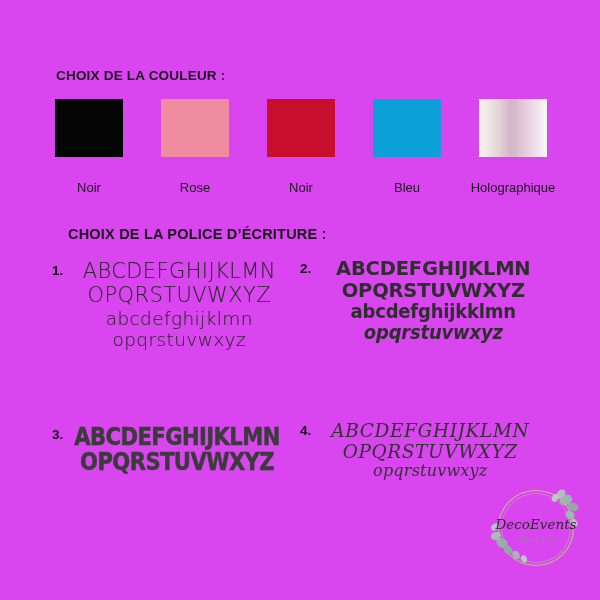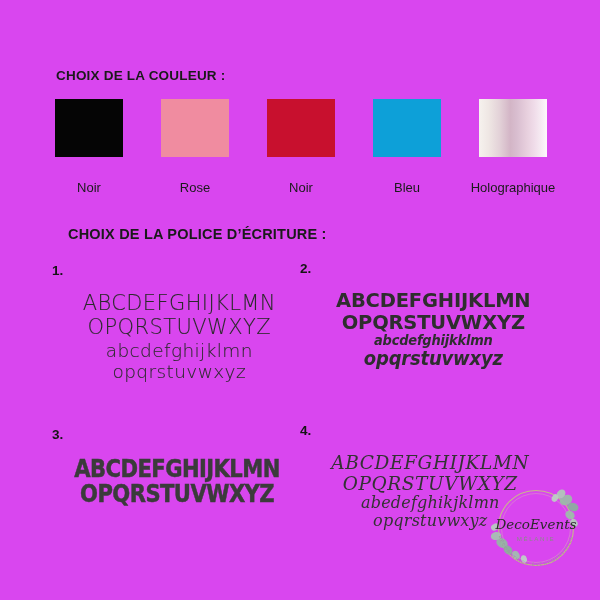--- a/index.html
+++ b/index.html
@@ -133,21 +133,20 @@
     color: #141414;
     flex: 0 0 auto;
     line-height: 1;
     padding-top: 4px;
   }
   .font-lines {
     margin-left: 9px;
     display: flex;
     flex-direction: column;
     align-items: center;
-    margin-top: 32px;
   }
   .font-line {
     white-space: nowrap;
     line-height: 1.14;
   }
 
   
   #font-sample-1 { left: 52px; top: 260px; }
   #font-sample-1 .font-lines { width: 214px; }
   #font-sample-1 .font-line {
@@ -167,21 +166,21 @@
   #font-sample-2 .font-lines { width: 226px; }
   #font-sample-2 .font-line {
     font-family: "DejaVu Sans", sans-serif;
     font-weight: bold;
     color: #2e2e2e;
     letter-spacing: -0.2px;
     transform: scaleY(1.04);
   }
   #font-sample-2 .l1 { font-size: 19.5px; }
   #font-sample-2 .l2 { font-size: 19.5px; }
-  #font-sample-2 .l3 { font-size: 13px; font-style: italic; }
+  #font-sample-2 .l3 { font-size: 18px; }
   #font-sample-2 .l4 { font-size: 18px; font-style: italic; }
 
   
   #font-sample-3 { left: 52px; top: 424px; }
   #font-sample-3 .font-lines { width: 210px; }
   #font-sample-3 .font-line {
     font-family: "DejaVu Sans", sans-serif;
     font-weight: bold;
     color: #3b3b3b;
     font-size: 22px;
@@ -282,21 +281,20 @@
         <span class="font-line l1">ABCDEFGHIJKLMN</span>
         <span class="font-line l2">OPQRSTUVWXYZ</span>
       </span>
     </div>
 
     <div class="font-sample" id="font-sample-4">
       <span class="font-number">4.</span>
       <span class="font-lines">
         <span class="font-line l1">ABCDEFGHIJKLMN</span>
         <span class="font-line l2">OPQRSTUVWXYZ</span>
-        <span class="font-line l3">abedefghikjklmn</span>
         <span class="font-line l4">opqrstuvwxyz</span>
       </span>
     </div>
 
   </div>
 
   <div id="watermark">
     <svg viewBox="0 0 112 95" width="112" height="95" xmlns="http://www.w3.org/2000/svg">
       <defs>
         <path id="arcPath" d="M 16,47 A 38,38 0 0 0 92,47" fill="none"></path>

